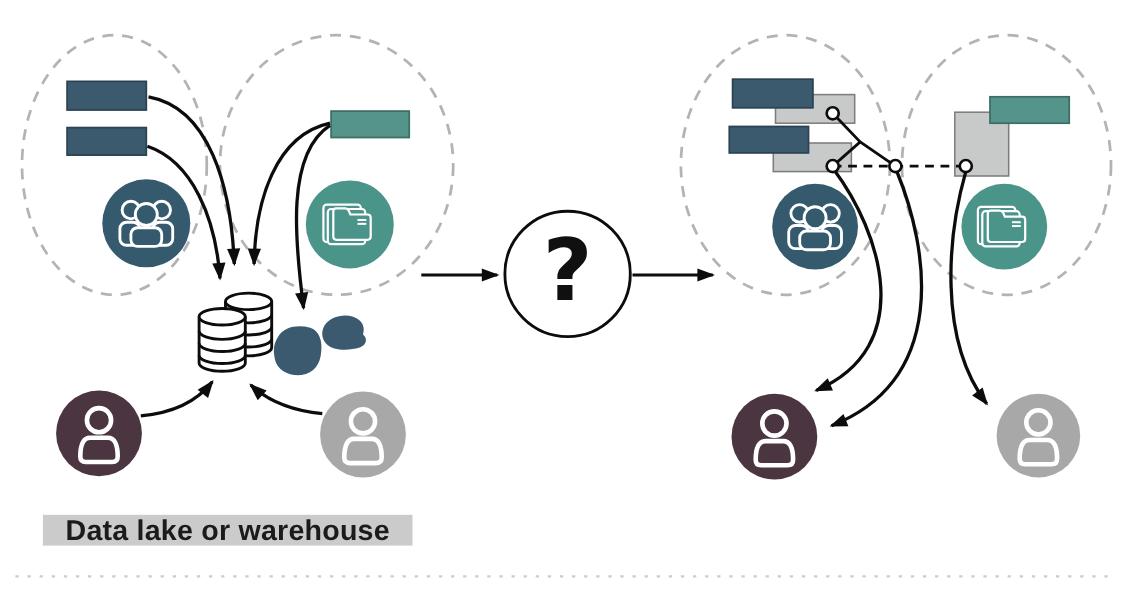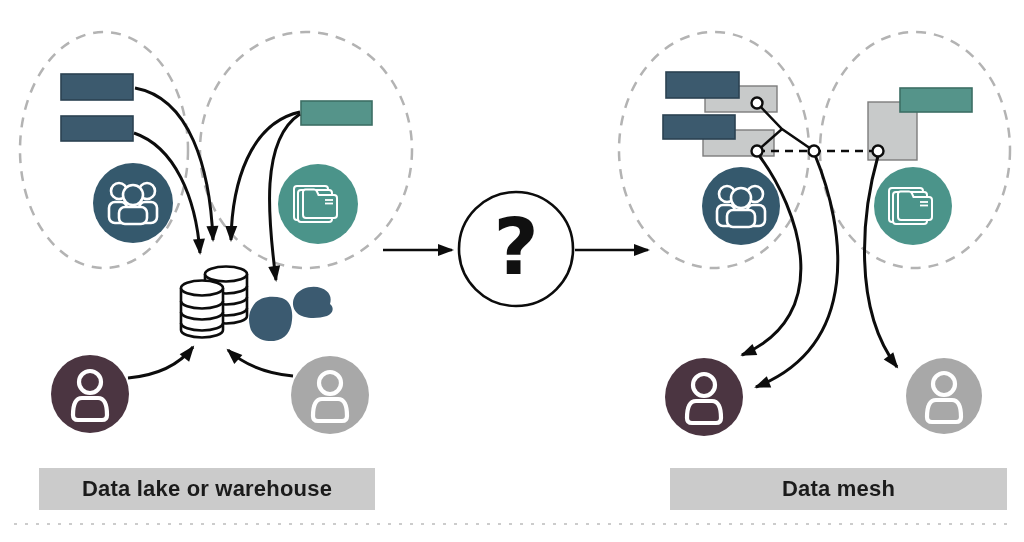--- a/index.html
+++ b/index.html
@@ -10,24 +10,24 @@
   }
   .stage svg{position:absolute;left:0;top:0;}
   .qmark{
     position:absolute;left:466px;top:197px;width:100px;height:100px;
     display:flex;align-items:center;justify-content:center;
     font-family:"DejaVu Sans", sans-serif;
     font-weight:800;font-size:78px;color:#101010;line-height:1;
     user-select:none;
   }
   .label-bar{
-    position:absolute;top:468px;height:42px;
+    position:absolute;top:468px;height:28px;
     background:var(--label-bar,#cbcbcb);
     display:flex;align-items:center;justify-content:center;
-    font-weight:700;font-size:22px;color:var(--label-text,#1b1b1b);
+    font-weight:700;font-size:26px;color:var(--label-text,#1b1b1b);
     letter-spacing:.2px;white-space:nowrap;
   }
   .label-bar.left{left:39px;width:336px;}
   .label-bar.right{left:670px;width:337px;}
 </style>
 </head>
 <body>
 
 <div class="stage">
 
@@ -198,14 +198,13 @@
           <path d="M-17,21 Q-17,4 -8,4 L8,4 Q17,4 17,21 Q17,26 12,26 L-12,26 Q-17,26 -17,21 Z"></path>
         </g>
       </g>
     </g>
 
     <path d="M14,524 H1010" style="fill:none;stroke:var(--bottom-dots);stroke-width:2;stroke-dasharray:3 8;"></path>
   </svg>
 
   <div class="qmark">?</div>
   <div class="label-bar left">Data lake or warehouse</div>
-  <div class="label-bar right">Data mesh</div>
 </div>
 
 </body></html>

